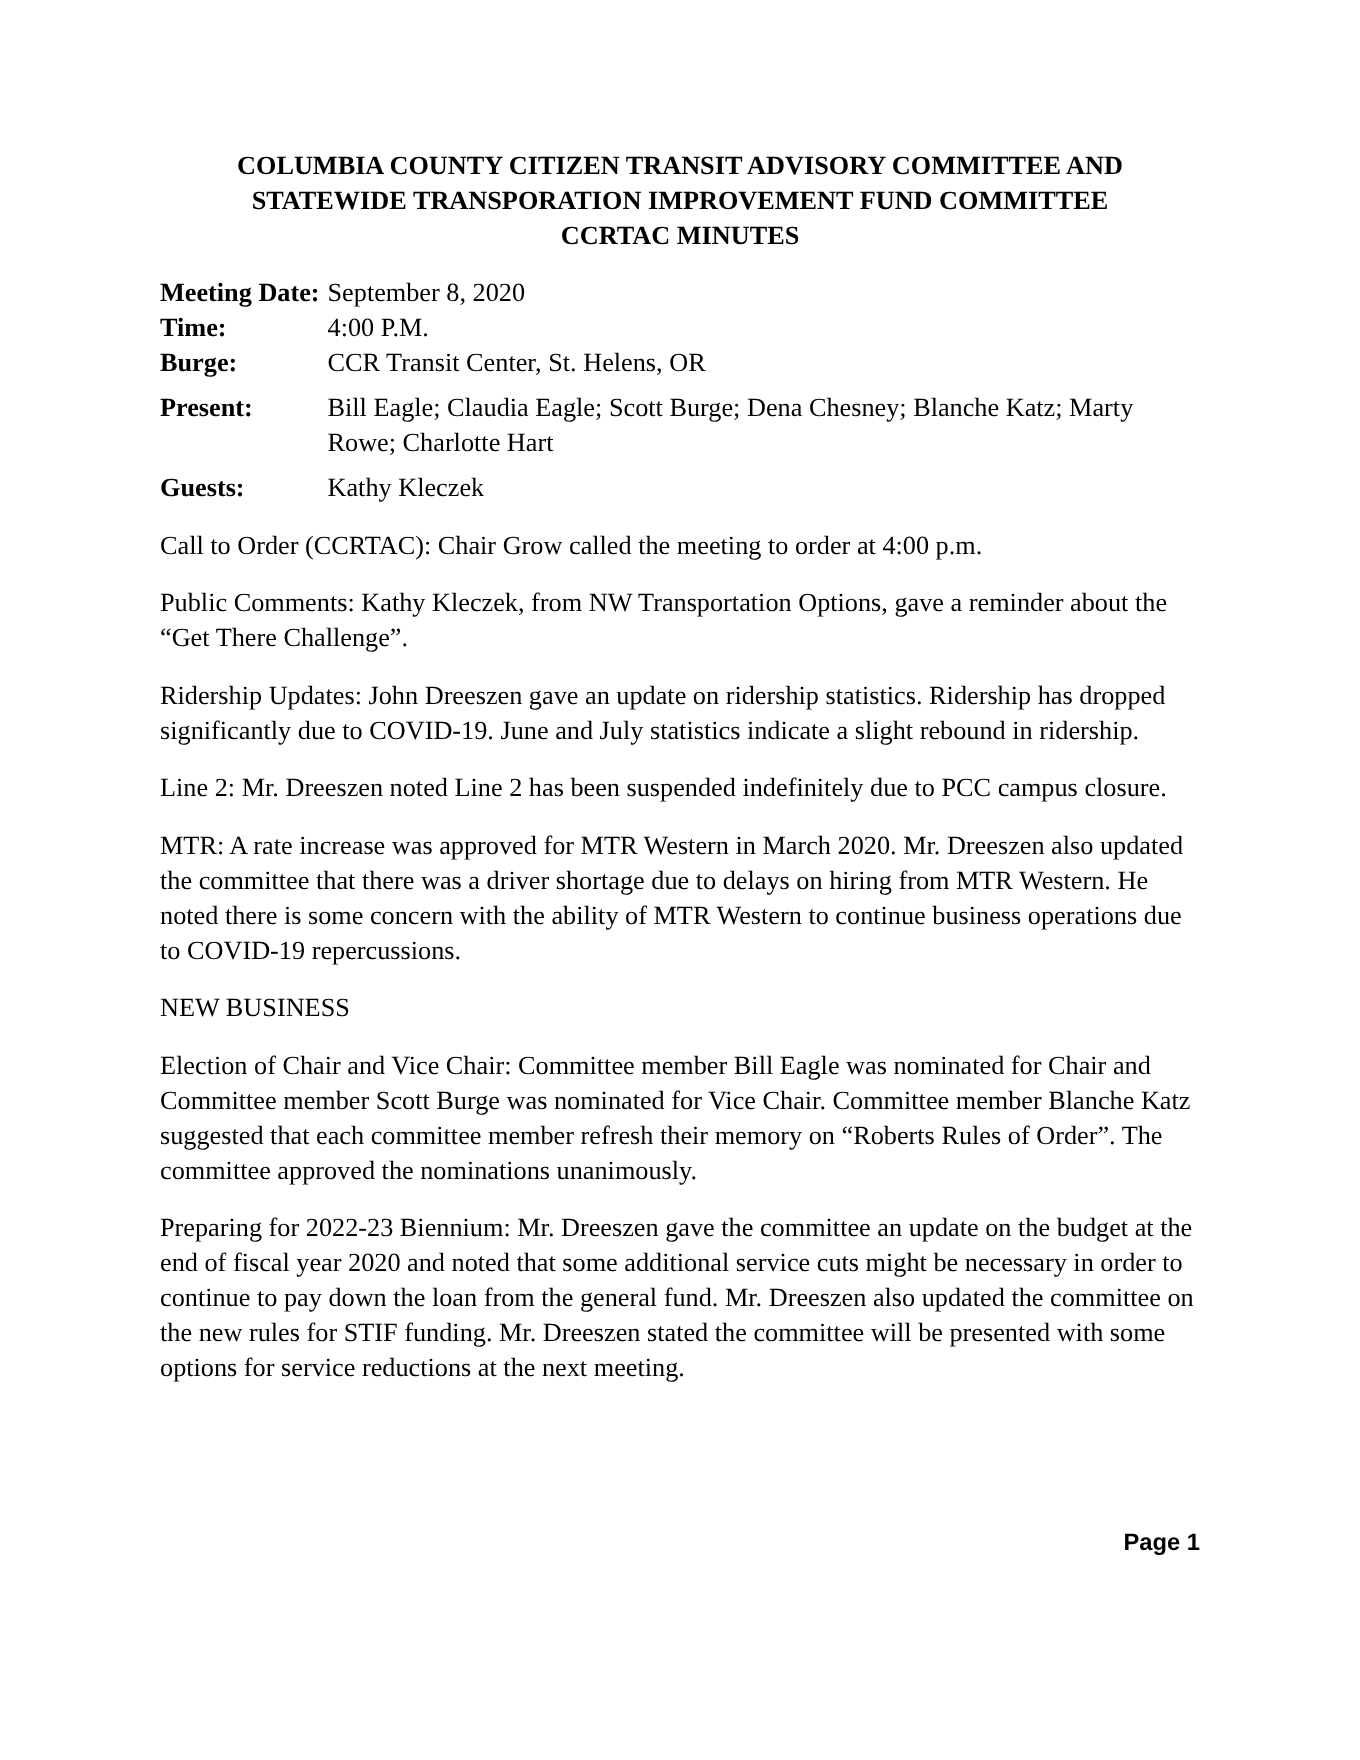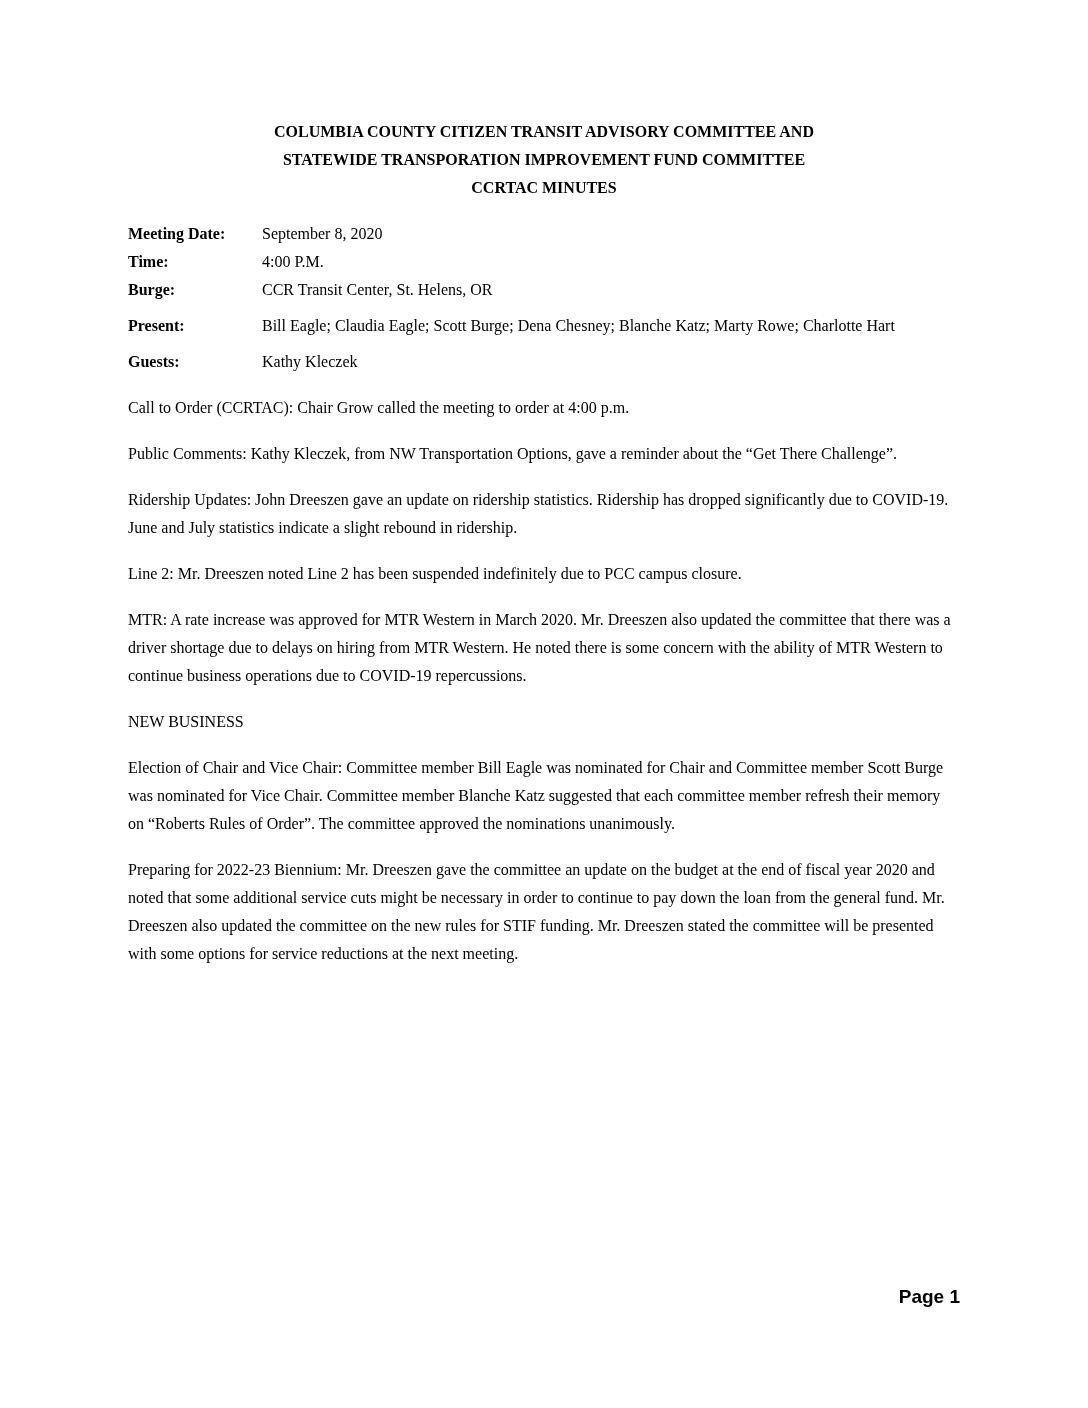--- a/index.html
+++ b/index.html
@@ -19,42 +19,42 @@
     padding: 118px 128px 0 128px;
   }
   .title {
     text-align: center;
     font-weight: bold;
     font-size: 22px;
     line-height: 28.5px;
     margin-bottom: 18px;
   }
   .body-text {
-    font-size: 16px;
+    font-size: 21px;
     line-height: 28px;
   }
   .meta-row {
     display: flex;
     align-items: flex-start;
   }
   .meta-row .label {
     flex: 0 0 134px;
     font-weight: bold;
   }
   .meta-row .value {
     flex: 1 1 auto;
   }
   .meta-row.gap { margin-top: 8px; }
   p.section {
     margin-top: 18px;
   }
   .lead { font-weight: normal; }
   .footer {
     position: absolute;
-    top: 1286px;
+    top: 1224px;
     right: 128px;
     font-family: "Liberation Sans", "DejaVu Sans", sans-serif;
     font-size: 19px;
     font-weight: bold;
     color: #000000;
   }
 </style>
 </head>
 <body>
 

